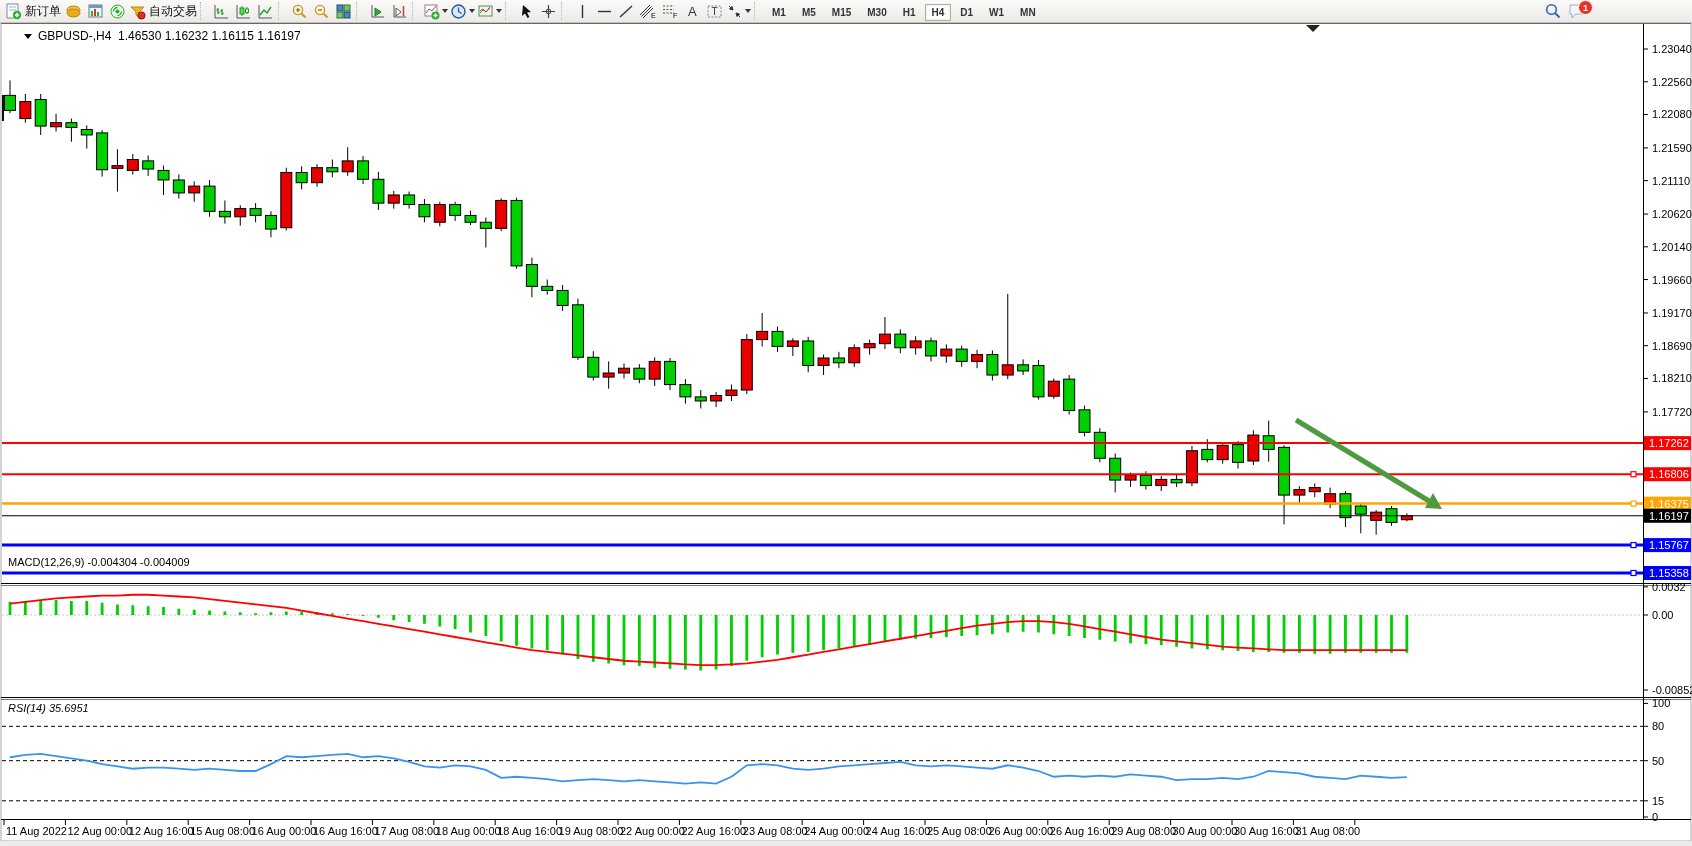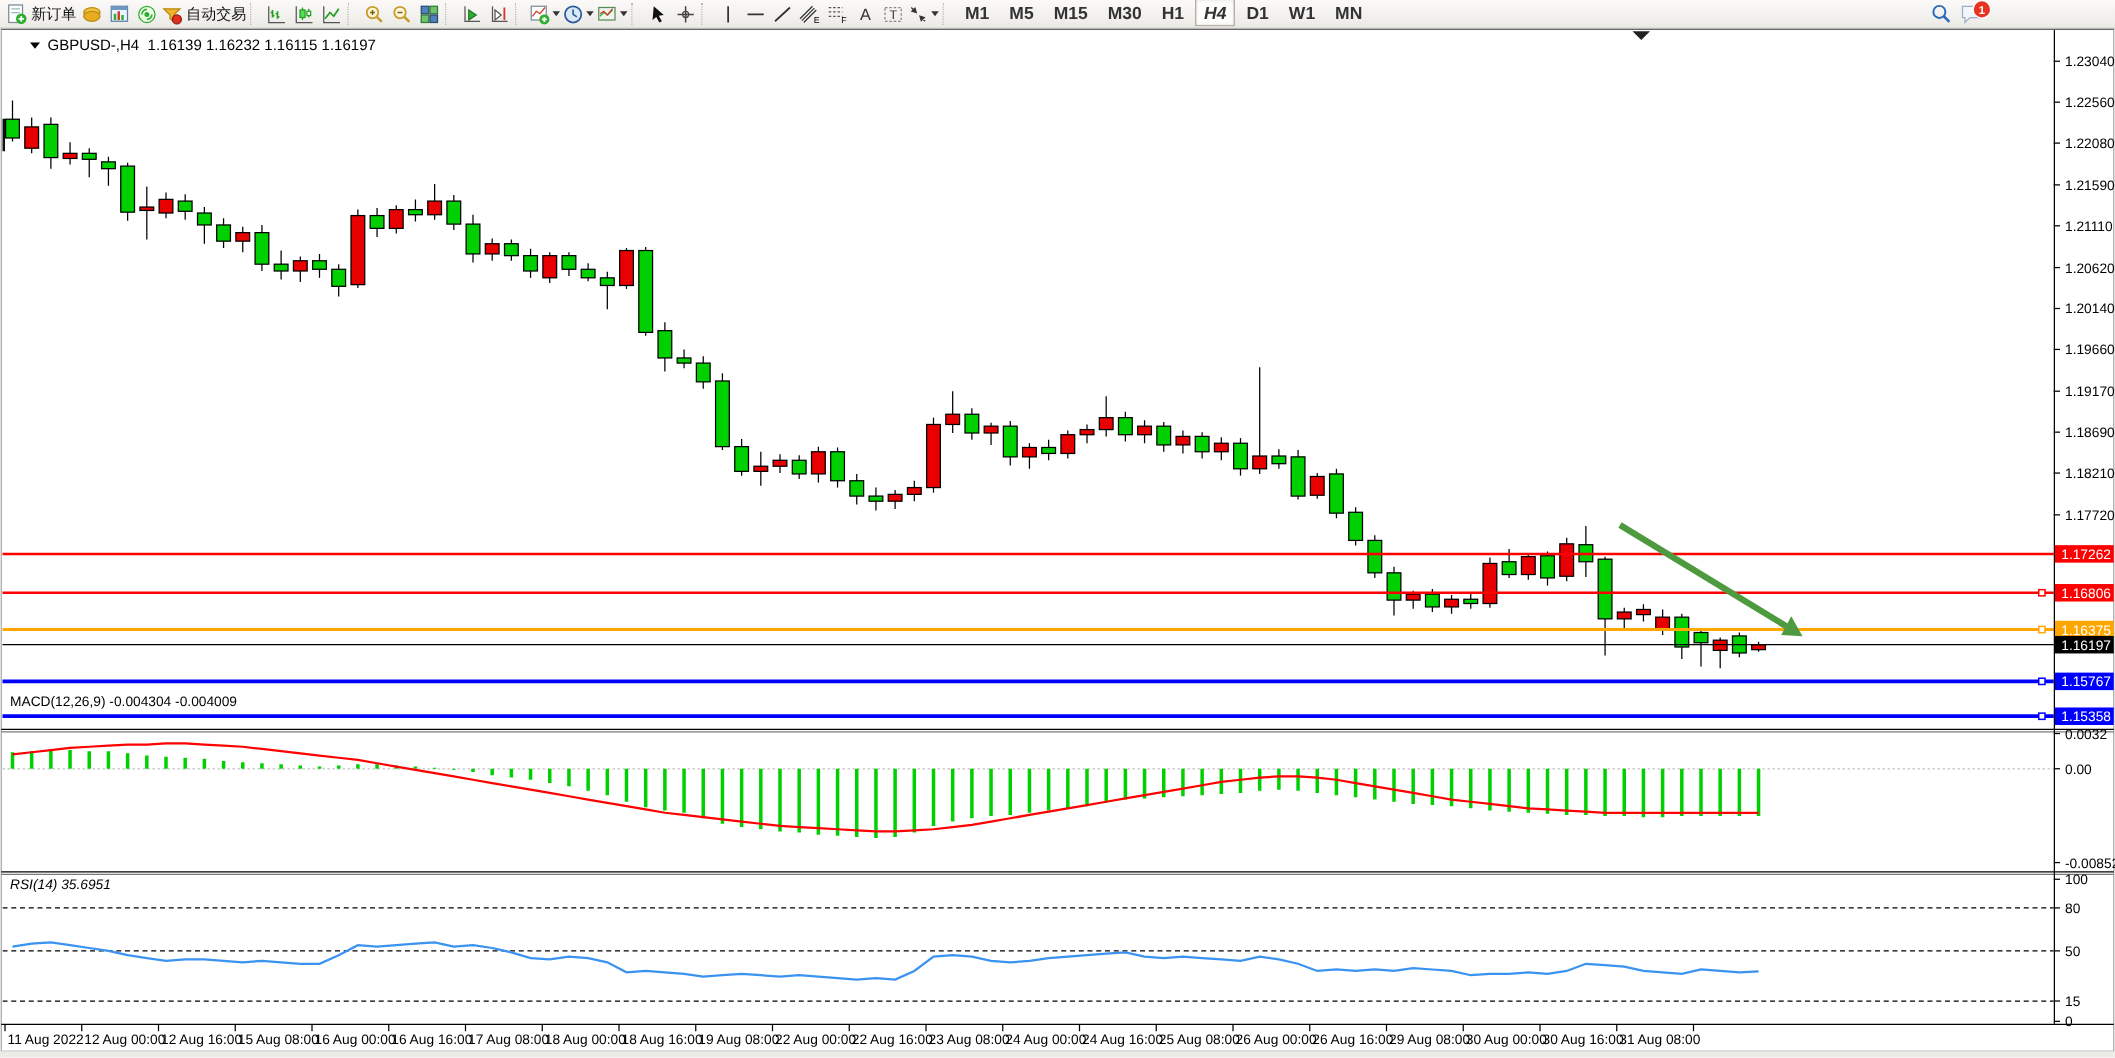--- a/index.html
+++ b/index.html
@@ -4,22 +4,22 @@
 <style>
   html,body{margin:0;padding:0;background:#fff;}
   body{width:1692px;height:846px;overflow:hidden;font-family:"Liberation Sans",sans-serif;position:relative;}
   .toolbar{position:absolute;left:0;top:0;width:1692px;height:23px;display:flex;align-items:center;
     background:linear-gradient(#fbfaf9,#eceae6);border-bottom:1px solid #c6c3bf;box-sizing:border-box;padding-left:4px;z-index:5;}
   .tb{height:20px;min-width:20px;display:flex;align-items:center;justify-content:center;margin:0 1px;cursor:default;}
   .tb svg{display:block;}
   .tb .lbl{font-size:12px;color:#111;margin-left:3px;white-space:nowrap;}
   .sep{width:7px;height:18px;margin:0 2px;border-left:1px dotted #b9b6b1;}
   .caret{width:0;height:0;border-left:3.5px solid transparent;border-right:3.5px solid transparent;border-top:4px solid #333;margin-left:2px;}
-  .tf{font-size:14px;font-weight:bold;color:#333;padding:2px 6px;margin:0 1px;border:1px solid transparent;}
-  .tf.active{background:#fdfdfa;border:1px solid #b2afa9;box-shadow:inset 0 0 2px #d8d5d0;font-style:italic;}
+  .tf{font-size:10px;font-weight:bold;color:#333;padding:2px 6px;margin:0 1px;border:1px solid transparent;}
+  .tf.active{background:#fdfdfa;border:1px solid #b2afa9;box-shadow:inset 0 0 2px #d8d5d0;}
   .tb-right{margin-left:auto;display:flex;align-items:center;margin-right:100px;}
   .chat-wrap{position:relative;width:26px;height:20px;}
   .badge{position:absolute;right:-2px;top:-1px;background:#e83323;color:#fff;font-size:9px;font-weight:bold;
     border-radius:8px;min-width:13px;height:13px;display:flex;align-items:center;justify-content:center;border:1px solid #fff;}
   #chart-svg{position:absolute;left:0;top:0;}
   .overlay{position:absolute;z-index:4;color:#000;white-space:nowrap;}
   #chart-title{left:24px;top:29px;font-size:12px;}
   #chart-title .tri{display:inline-block;width:0;height:0;border-left:4px solid transparent;border-right:4px solid transparent;
     border-top:5px solid #000;margin-right:6px;position:relative;top:-1px;}
   #macd-label{left:8px;top:556px;font-size:11px;}
@@ -707,17 +707,17 @@
     <line x1="1170.6" y1="820" x2="1170.6" y2="825" stroke="#000"></line>
     <text x="1172.6" y="835" font-size="11" fill="#000" font-family="Liberation Sans, sans-serif">30 Aug 00:00</text>
     <line x1="1232" y1="820" x2="1232" y2="825" stroke="#000"></line>
     <text x="1234" y="835" font-size="11" fill="#000" font-family="Liberation Sans, sans-serif">30 Aug 16:00</text>
     <line x1="1293.3999999999999" y1="820" x2="1293.3999999999999" y2="825" stroke="#000"></line>
     <text x="1295.3999999999999" y="835" font-size="11" fill="#000" font-family="Liberation Sans, sans-serif">31 Aug 08:00</text>
     <line x1="1354.8" y1="820" x2="1354.8" y2="825" stroke="#000"></line>
   </svg>
 
 <div class="overlay" id="chart-title">
-  <span class="tri"></span><span>GBPUSD-,H4</span>&nbsp;&nbsp;<span>1.16139 1.16232 1.16115 1.16197</span>
+  <span class="tri"></span><span>GBPUSD-,H4</span>&nbsp;&nbsp;<span>1.46530 1.16232 1.16115 1.16197</span>
 </div>
 <div class="overlay" id="macd-label">MACD(12,26,9) -0.004304 -0.004009</div>
 <div class="overlay" id="rsi-label">RSI(14) 35.6951</div>
 <div class="bottom-strip"></div>
 
 </body></html>

